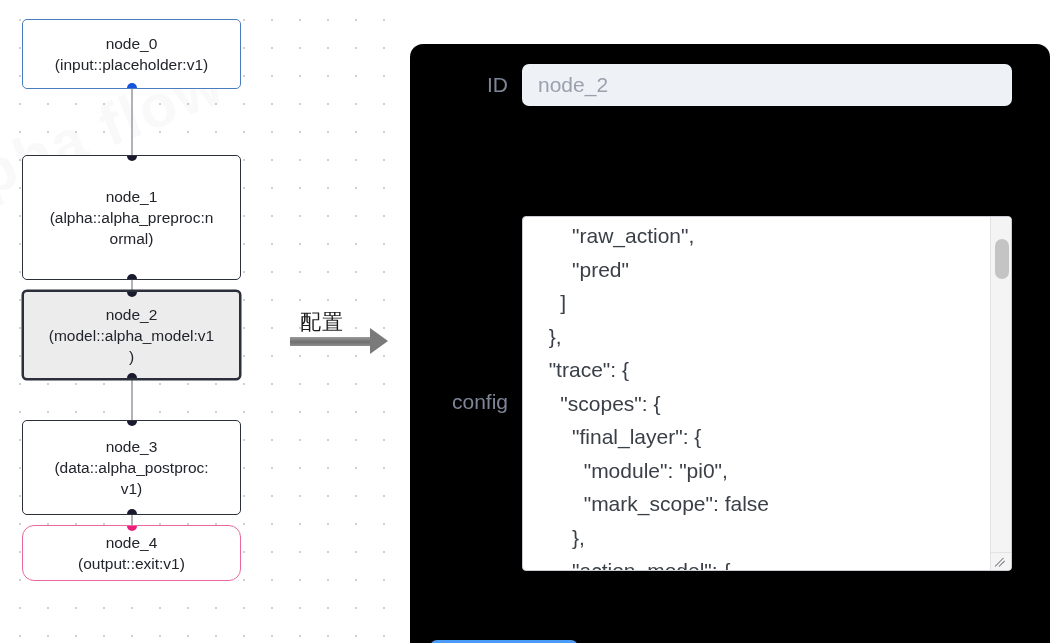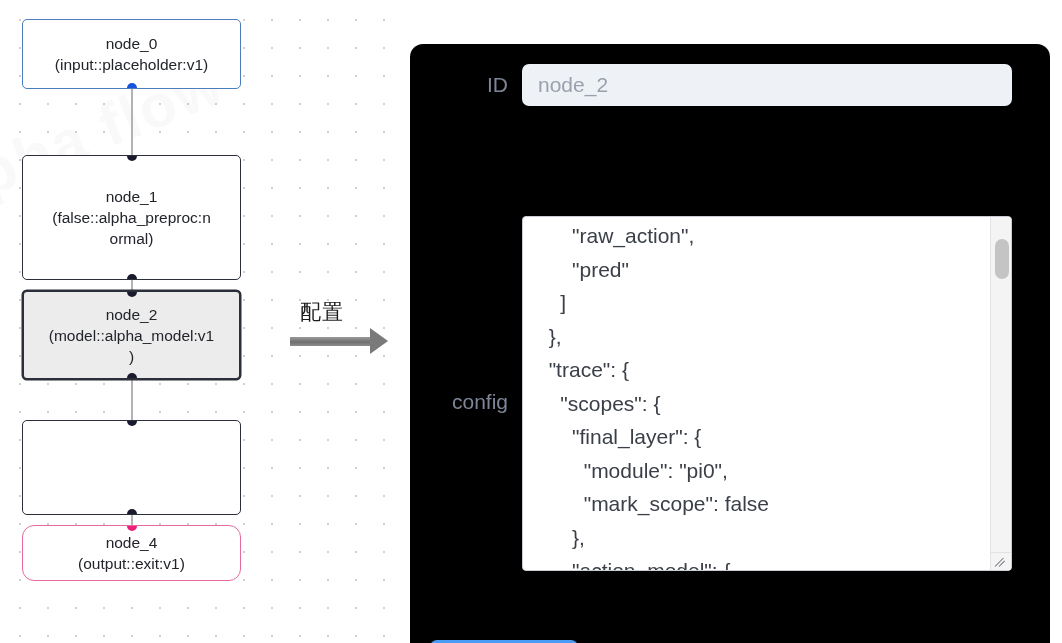--- a/index.html
+++ b/index.html
@@ -83,21 +83,21 @@
   .edge {
     position: absolute;
     left: 131px;
     width: 2px;
     background: #b1b1b7;
   }
 
   
   #transition { position: absolute; left: 290px; top: 296px; width: 105px; height: 70px; }
   #transition .cap {
-    position: absolute; left: 10px; top: 2px;
+    position: absolute; left: 10px; top: 12px;
     font-size: 21px; color: #1b1b1b;
     font-family: "DejaVu Sans", sans-serif;
     letter-spacing: 1px;
   }
   #transition .arrow-line {
     position: absolute; left: 0; top: 41px;
     width: 82px; height: 9px;
     background: linear-gradient(180deg,#9b9b9b 0%,#6f6f6f 55%,#8d8d8d 100%);
   }
   #transition .arrow-head {
@@ -236,35 +236,38 @@
     <div class="edge" style="top:510px;height:48px;"></div>
 
     <div class="node blue" style="top:19px;height:70px;">
       <span class="label">node_0
 (input::placeholder:v1)</span>
       <span class="port bottom blue"></span>
     </div>
 
     <div class="node" style="top:155px;height:125px;">
       <span class="label">node_1
-(false::alpha_preproc:n
+(alpha::alpha_preproc:n
 ormal)</span>
       <span class="port top"></span>
       <span class="port bottom"></span>
     </div>
 
     <div class="node sel" style="top:290px;height:90px;">
       <span class="label">node_2
 (model::alpha_model:v1
 )</span>
       <span class="port top"></span>
       <span class="port bottom"></span>
     </div>
 
     <div class="node" style="top:420px;height:95px;">
+      <span class="label">node_3
+(data::alpha_postproc:
+v1)</span>
       <span class="port top"></span>
       <span class="port bottom"></span>
     </div>
 
     <div class="node pink" style="top:525px;height:56px;border-radius:12px;">
       <span class="label">node_4
 (output::exit:v1)</span>
       <span class="port top pink"></span>
     </div>
   </div>

